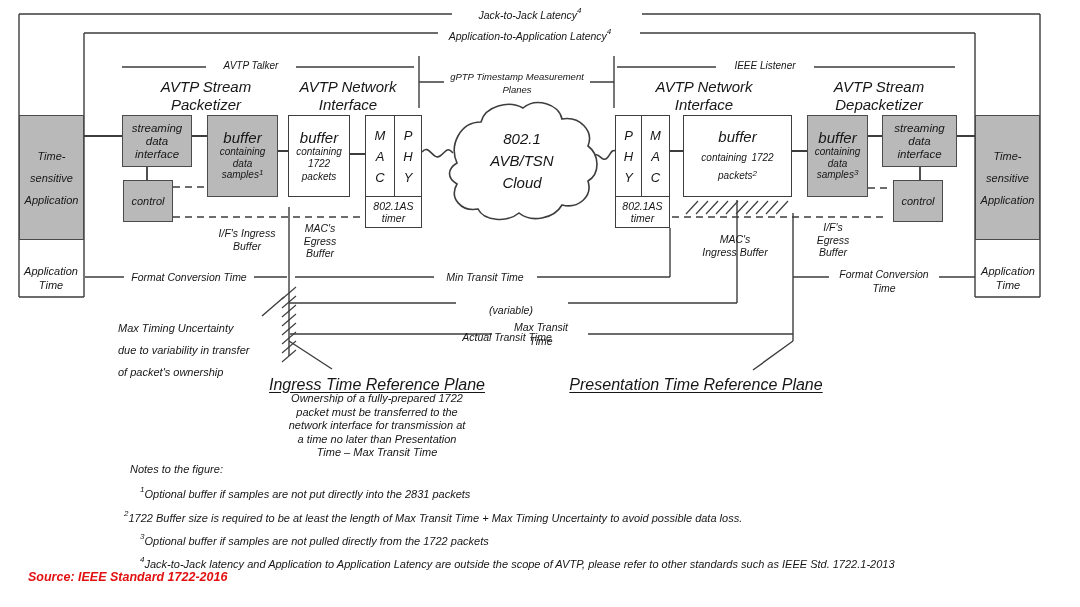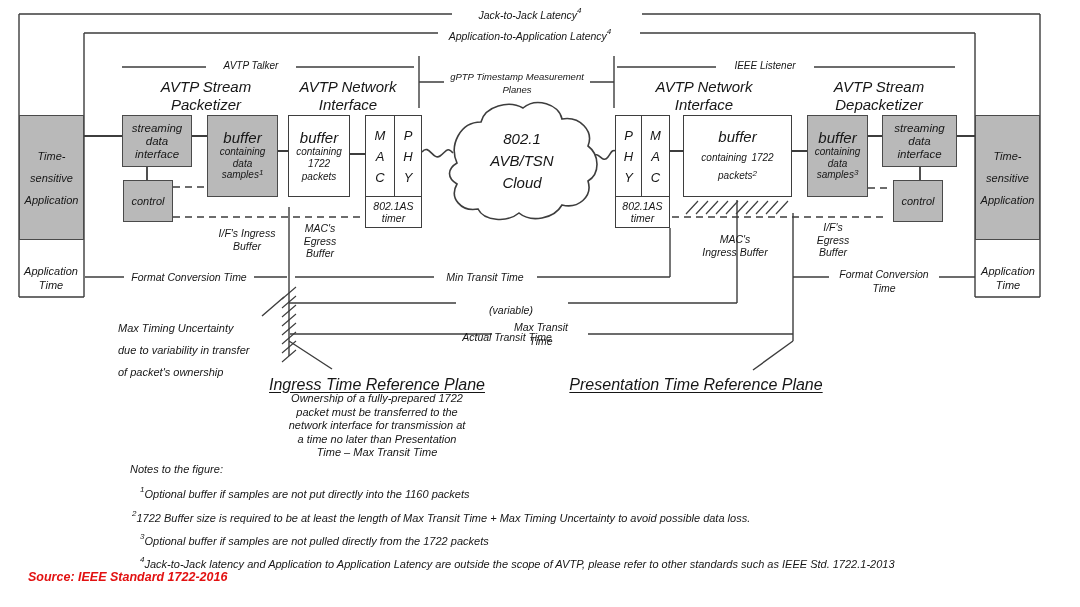--- a/index.html
+++ b/index.html
@@ -202,20 +202,20 @@
 
   <div class="abs ctr plane-title" style="left:377px; top:376px;">Ingress Time Reference Plane</div>
   <div class="abs ctr preline f11 lh13" style="left:377px; top:392px;">Ownership of a fully-prepared 1722
 packet must be transferred to the
 network interface for transmission at
 a time no later than Presentation
 Time – Max Transit Time</div>
   <div class="abs ctr plane-title" style="left:696px; top:376px;">Presentation Time Reference Plane</div>
 
   <div class="abs f11" style="left:130px; top:463px;">Notes to the figure:</div>
-  <div class="abs f11" style="left:140px; top:485px;"><sup class="note-sup">1</sup><span>Optional buffer if samples are not put directly into the 1160 packets</span></div>
-  <div class="abs f11" style="left:132px; top:509px;"><sup class="note-sup">2</sup><span>1722 Buffer size is required to be at least the length of Max Transit Time + Max Timing Uncertainty to avoid possible data loss.</span></div>
+  <div class="abs f11" style="left:140px; top:485px;"><sup class="note-sup">1</sup><span>Optional buffer if samples are not put directly into the 2831 packets</span></div>
+  <div class="abs f11" style="left:124px; top:509px;"><sup class="note-sup">2</sup><span>1722 Buffer size is required to be at least the length of Max Transit Time + Max Timing Uncertainty to avoid possible data loss.</span></div>
   <div class="abs f11" style="left:140px; top:532px;"><sup class="note-sup">3</sup><span>Optional buffer if samples are not pulled directly from the 1722 packets</span></div>
   <div class="abs f11" style="left:140px; top:555px;"><sup class="note-sup">4</sup><span>Jack-to-Jack latency and Application to Application Latency are outside the scope of AVTP, please refer to other standards such as IEEE Std. 1722.1-2013</span></div>
 
   <div class="abs source" style="left:28px; top:570px;">Source: IEEE Standard 1722-2016</div>
 
 </div>
 
 </body></html>

